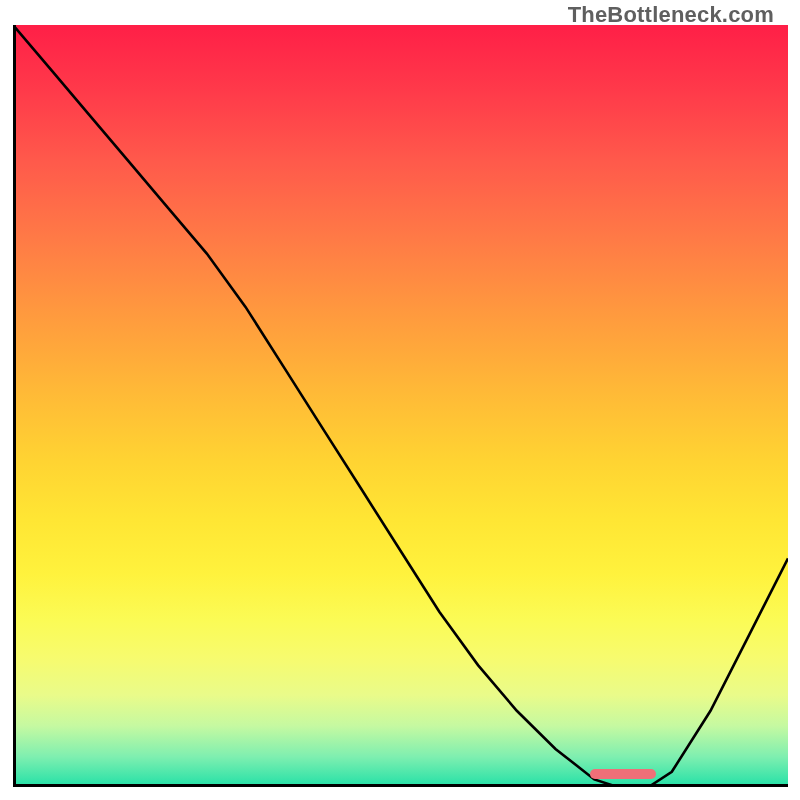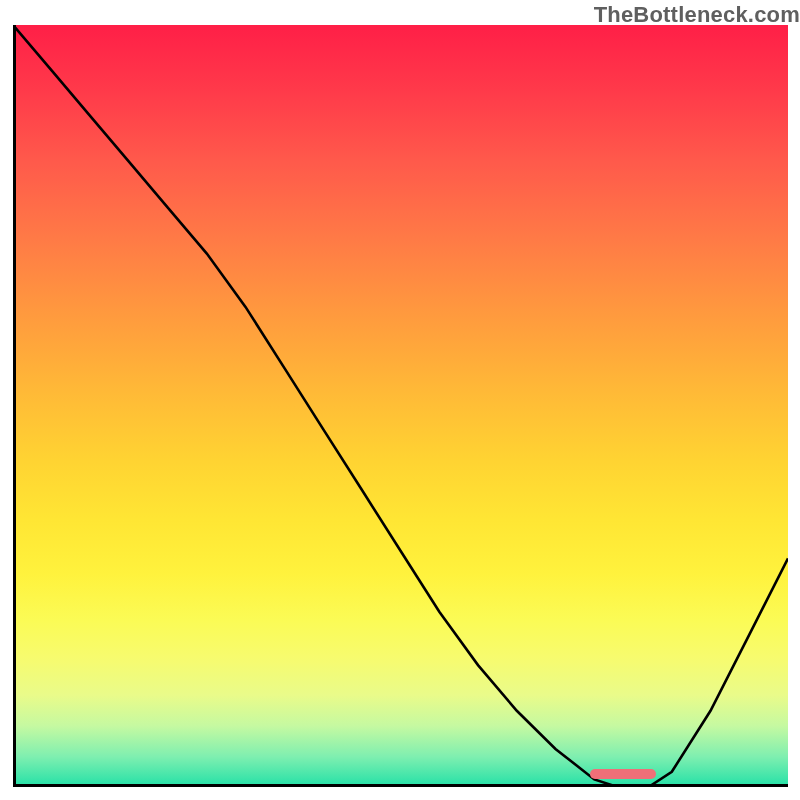--- a/index.html
+++ b/index.html
@@ -12,21 +12,21 @@
     font-family: Arial, Helvetica, sans-serif;
   }
   .stage {
     position: relative;
     width: 800px;
     height: 800px;
   }
   .watermark {
     position: absolute;
     top: 2px;
-    right: 0;
+    right: 26px;
     font-size: 22px;
     font-weight: 600;
     color: #5f5f5f;
     letter-spacing: 0.2px;
   }
   .plot-area {
     position: absolute;
     left: 13px;
     top: 25px;
     width: 775px;

